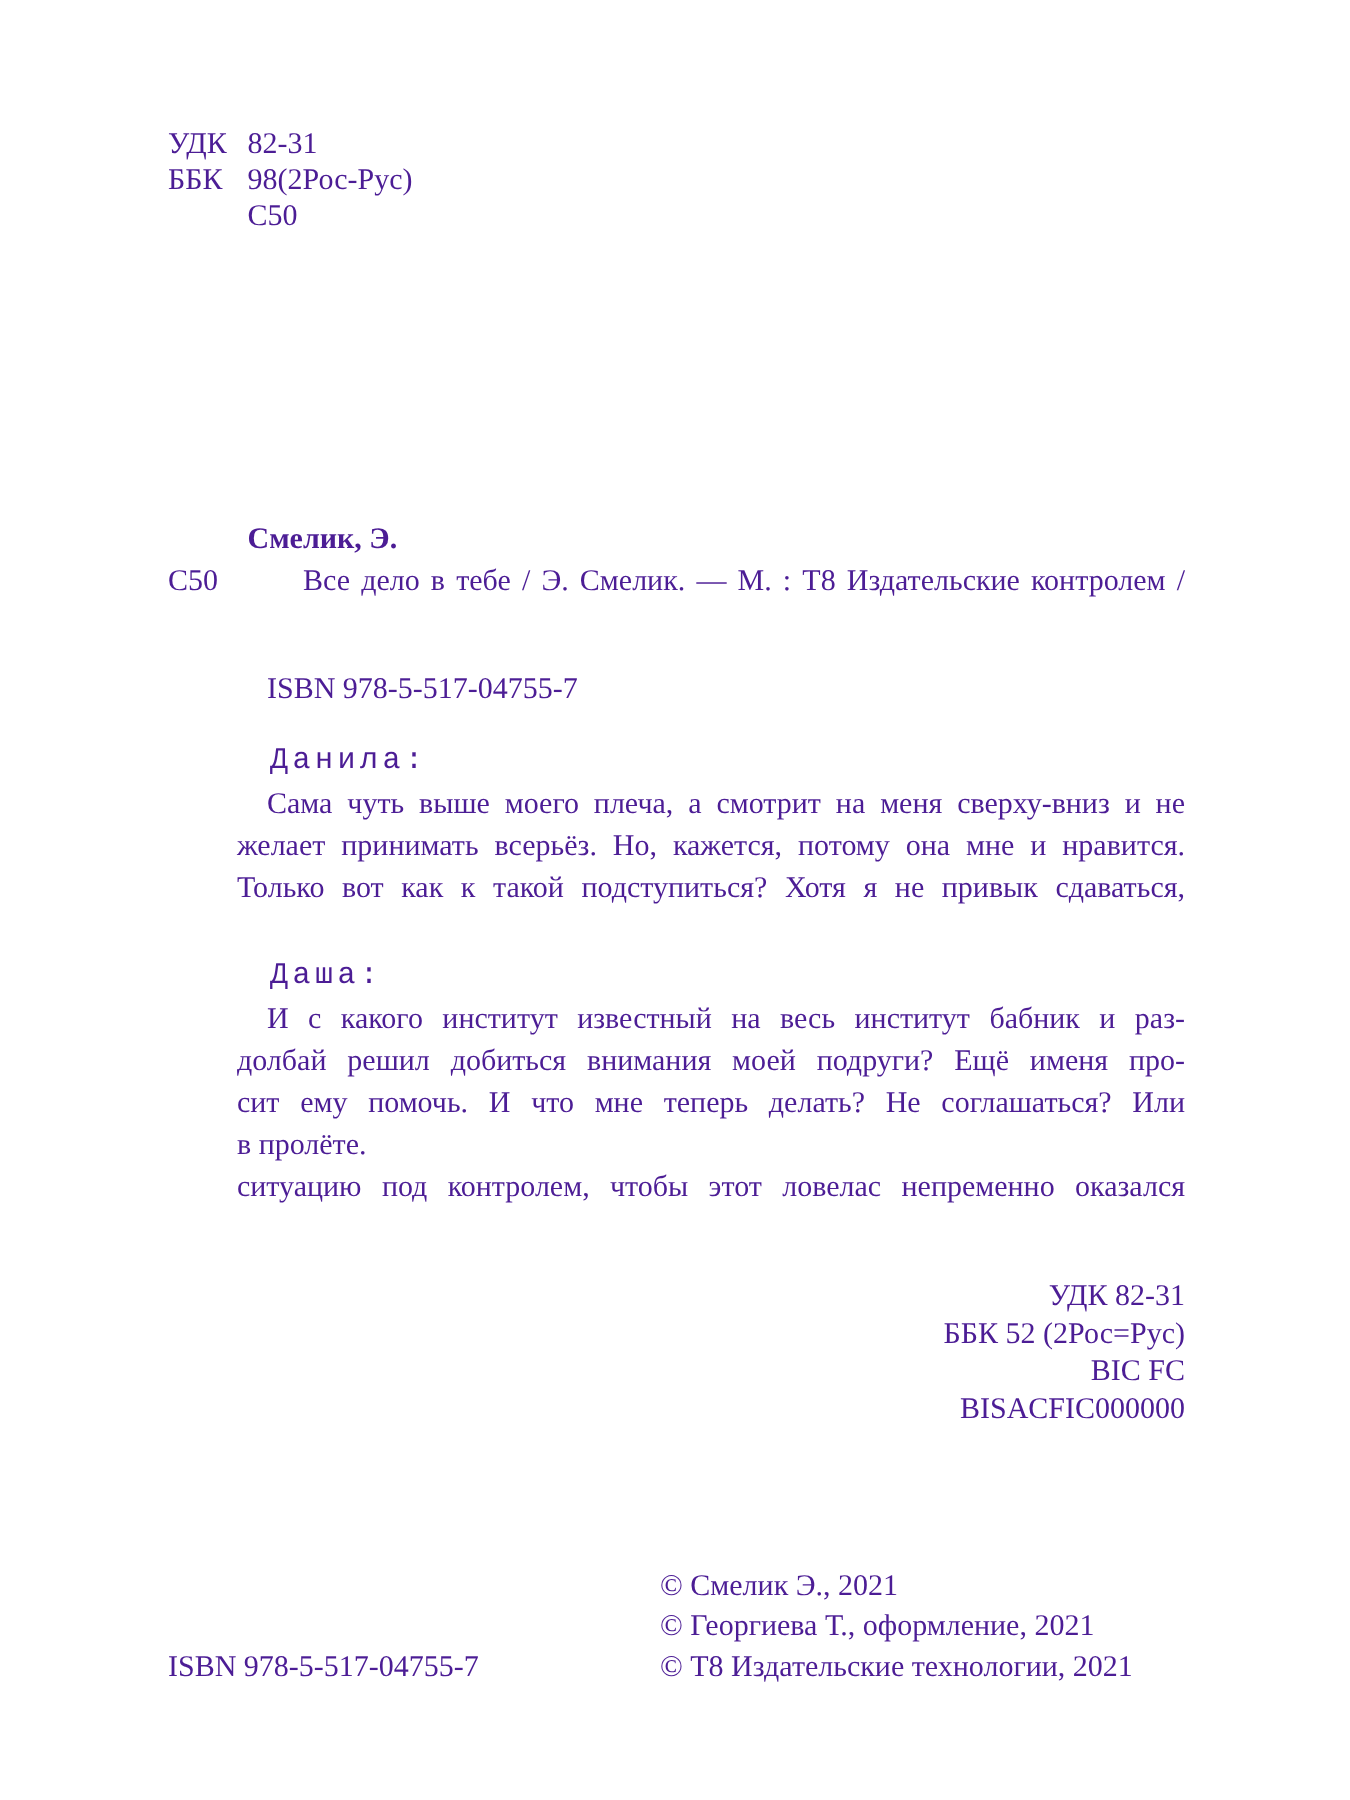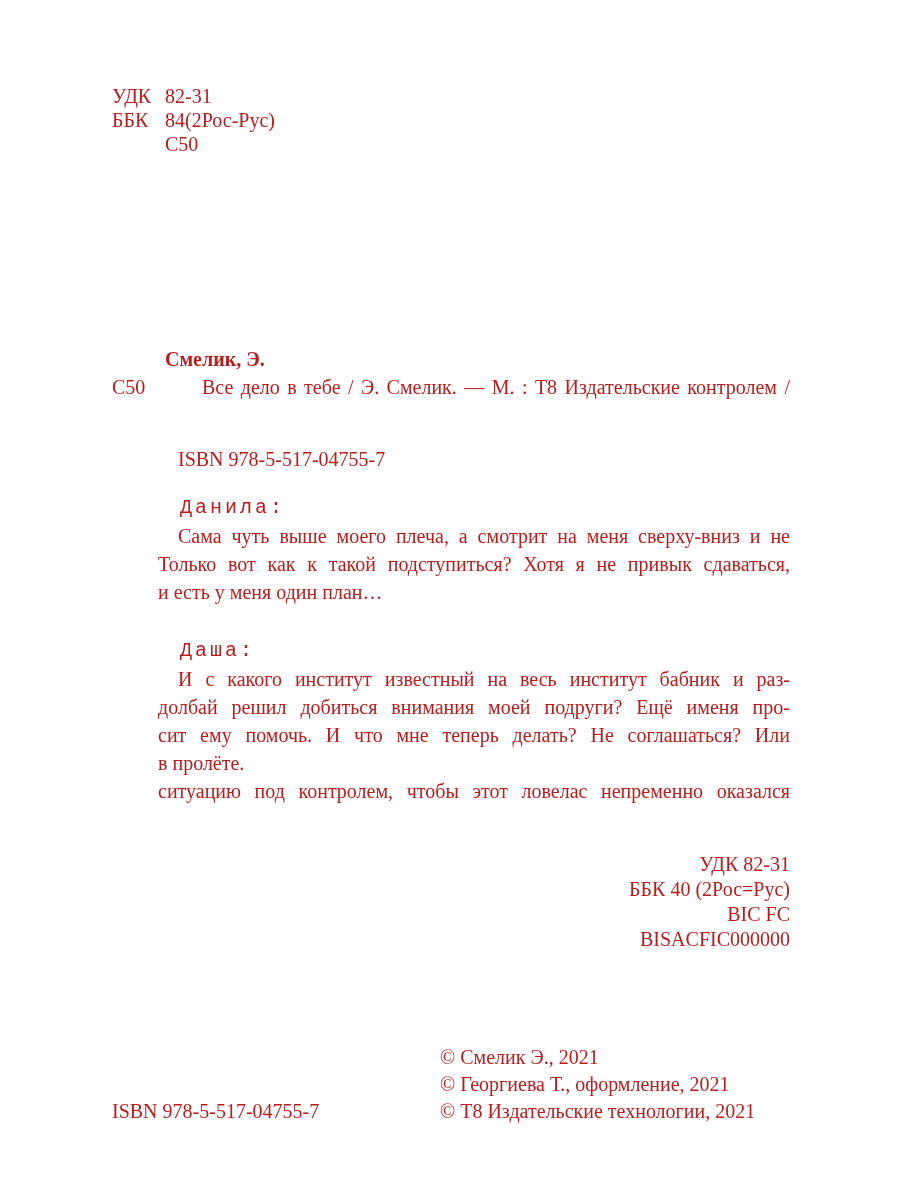--- a/index.html
+++ b/index.html
@@ -1,21 +1,21 @@
 <!DOCTYPE html>
 <html><head>
 <meta charset="utf-8">
 <style>
   html,body{margin:0;padding:0;background:#ffffff;}
   .page{
     position:relative;
     width:900px;height:1200px;
     background:#ffffff;
     font-family:"Liberation Serif","DejaVu Serif",serif;
-    color:#b91c1c;
+    color:#4c1d95;
     font-size:20px;
     overflow:hidden;
   }
   .block{position:absolute;}
   .line{width:100%;}
   .just{text-align:justify;text-align-last:justify;}
 
   
   .top-codes{left:112px;top:84px;line-height:24px;}
   .code-row{white-space:nowrap;}
@@ -46,56 +46,56 @@
 </head>
 <body>
 
 <div class="page">
 
   <div class="block top-codes">
     <div class="code-row">
       <span class="code-label">УДК</span><span>82-31</span>
     </div>
     <div class="code-row">
-      <span class="code-label">ББК</span><span>84(2Рос-Рус)</span>
+      <span class="code-label">ББК</span><span>98(2Рос-Рус)</span>
     </div>
     <div class="code-row">
       <span class="code-label"></span><span>С50</span>
     </div>
   </div>
 
   <div class="block author">Смелик, Э.</div>
 
   <div class="block cite-code">С50</div>
 
   <div class="block cite-text">
     <div class="line just cite-indent">Все дело в тебе / Э. Смелик. — М. : Т8 Издательские контролем /</div>
   </div>
 
   <div class="block isbn-top">ISBN 978-5-517-04755-7</div>
 
   <div class="block annot annot-danila">
     <div class="line name-label">Данила:</div>
     <div class="line just p-indent">Сама чуть выше моего плеча, а смотрит на меня сверху-вниз и не</div>
+    <div class="line just">желает принимать всерьёз. Но, кажется, потому она мне и нравится.</div>
     <div class="line just">Только вот как к такой подступиться? Хотя я не привык сдаваться,</div>
-    <div class="line">и есть у меня один план…</div>
   </div>
 
   <div class="block annot annot-dasha">
     <div class="line name-label">Даша:</div>
     <div class="line just p-indent">И с какого институт известный на весь институт бабник и раз-</div>
     <div class="line just">долбай решил добиться внимания моей подруги? Ещё именя про-</div>
     <div class="line just">сит ему помочь. И что мне теперь делать? Не соглашаться? Или</div>
     <div class="line">в пролёте.</div>
     <div class="line just">ситуацию под контролем, чтобы этот ловелас непременно оказался</div>
   </div>
 
   <div class="block codes-right">
     <div class="line">УДК 82-31</div>
-    <div class="line">ББК 40 (2Рос=Рус)</div>
+    <div class="line">ББК 52 (2Рос=Рус)</div>
     <div class="line">BIC FC</div>
     <div class="line">BISACFIC000000</div>
   </div>
 
   <div class="block copyrights">
     <div class="line">© Смелик Э., 2021</div>
     <div class="line">© Георгиева Т., оформление, 2021</div>
     <div class="line">© Т8 Издательские технологии, 2021</div>
   </div>
 

